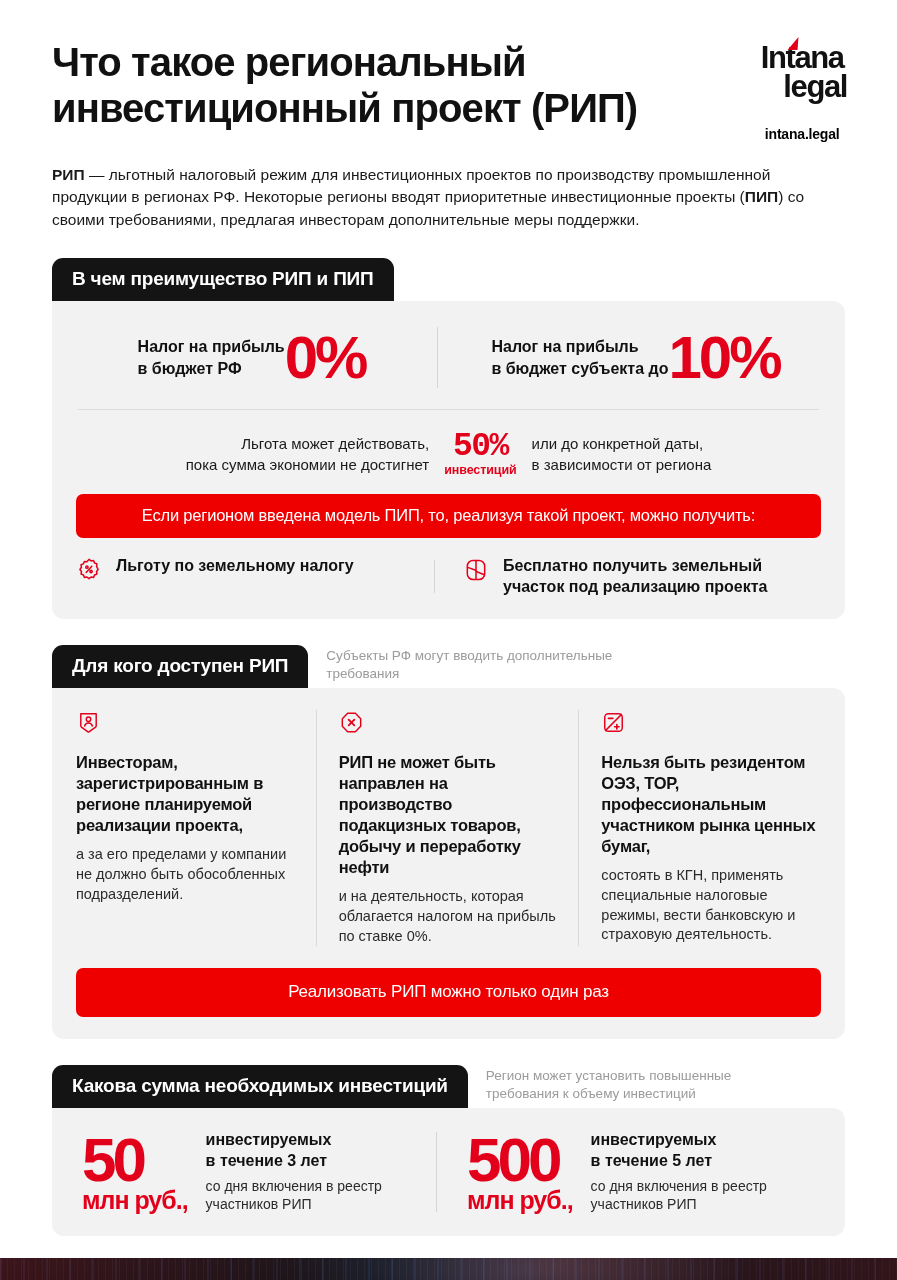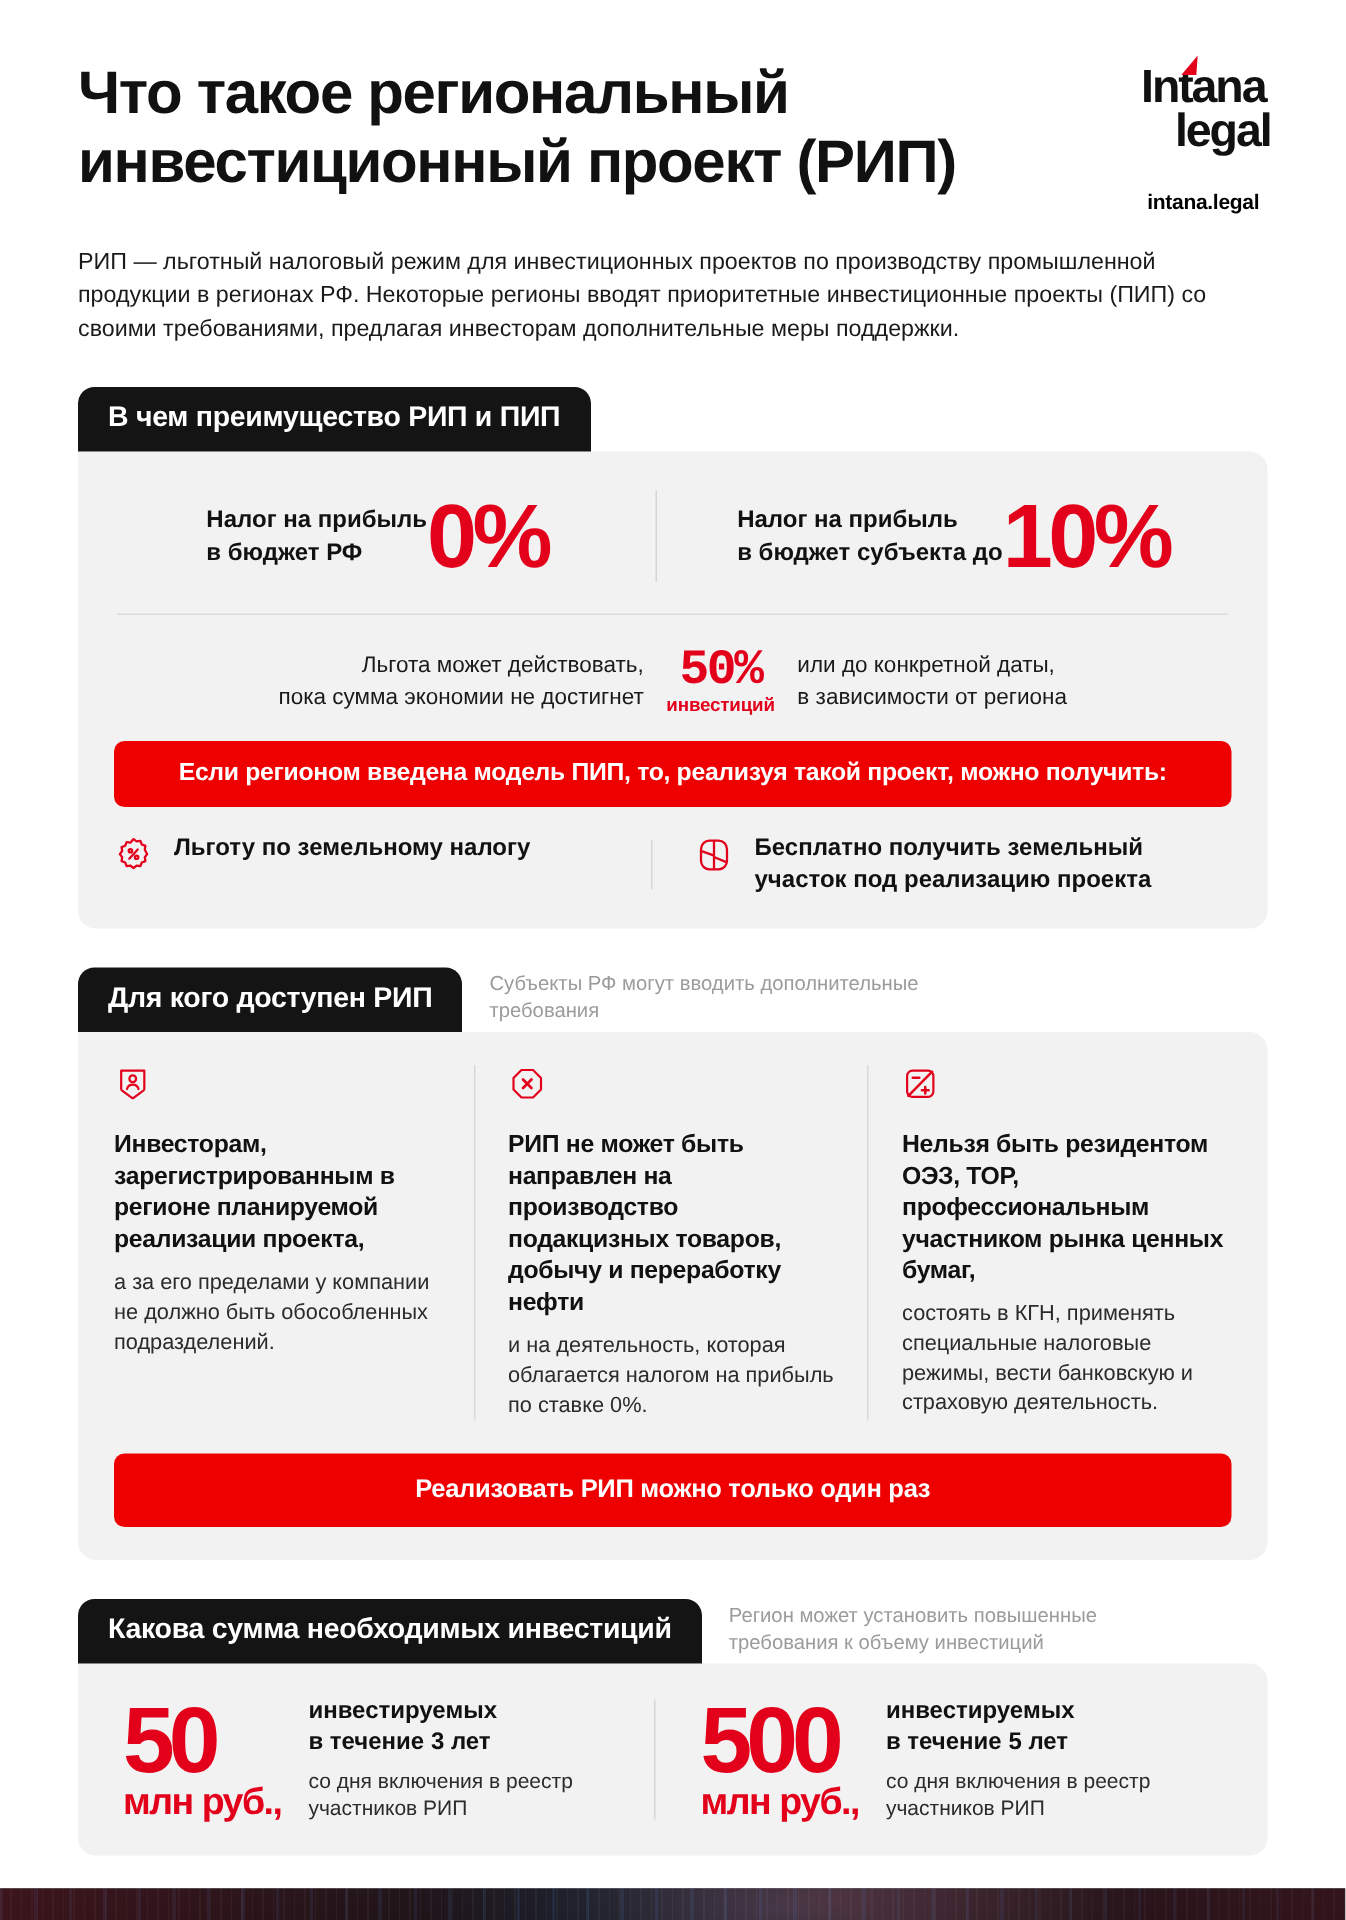--- a/index.html
+++ b/index.html
@@ -17,21 +17,21 @@
   .title { font-size:40px; line-height:1.14; font-weight:bold; letter-spacing:-0.9px; color:#111; max-width:690px; }
   .title-l2 { display:block; }
   .logo-wrap { text-align:center; padding-top:4px; margin-left:-6px; }
   .logo-main { position:relative; font-size:31px; font-weight:bold; line-height:0.93; letter-spacing:-1.4px; color:#111; }
   .logo-line2 { padding-left:26px; }
   .logo-tick { position:absolute; left:31px; top:-7px; width:0; height:0;
       border-left:10px solid transparent; border-bottom:13px solid #e3001b; transform:skewX(-4deg); }
   .logo-url { margin-top:24px; font-size:14px; font-weight:bold; color:#000000; letter-spacing:-0.2px; }
 
   .intro { margin:22px 52px 0 52px; font-size:15.5px; line-height:1.47; color:#1a1a1a; max-width:800px; }
-  .intro b { font-weight:normal;margin-top:44px; }
+  .intro b { font-weight:bold;margin-top:44px; }
 
   
   .section { margin:26px 52px 0 52px; }
   .sec-headrow { display:flex; align-items:center; gap:18px; }
   .sec-tab {
     background:#141414; color:#fff; font-weight:bold; font-size:19px; letter-spacing:-0.2px;
     padding:10px 20px 11px 20px; border-radius:11px 11px 0 0; display:inline-block; white-space:nowrap;
   }
   .sec-note { font-size:13.5px; line-height:1.32; color:#9b9b9b; padding-bottom:4px; max-width:330px; }
   .sec-body { background:#f2f2f2; border-radius:0 12px 12px 12px; padding:22px 24px 22px 24px; }
@@ -49,21 +49,21 @@
 
   .fifty-row { display:flex; align-items:center; justify-content:center; gap:15px;margin-top:20px; }
   .fifty-left { text-align:right; font-size:15px; line-height:1.42; color:#1a1a1a; }
   .fifty-right { text-align:left; font-size:15px; line-height:1.42; color:#1a1a1a; }
   .fifty-mid { text-align:center; }
   .fifty-num { color:#e3001b; font-weight:bold; font-size:33px; letter-spacing:-1.5px; line-height:1;font-family:Liberation Mono, monospace; }
   .fifty-sub { color:#e3001b; font-weight:bold; font-size:12.5px; letter-spacing:-0.1px; line-height:1.1; margin-top:1px; }
 
   .red-banner {
     margin-top:16px; background:#ef0000; color:#fff; border-radius:7px;
-    font-weight:bold; font-size:16.5px; text-align:center; padding:12px 10px 13px 10px; letter-spacing:-0.2px;
+    font-weight:normal; font-size:16.5px; text-align:center; padding:12px 10px 13px 10px; letter-spacing:-0.2px;
   }
   .red-banner.center2 { font-size:17px; padding:14px 10px 15px; }
 
   .benefits { display:flex; align-items:flex-start; margin-top:18px; }
   .benefit { flex:1; display:flex; gap:14px; align-items:flex-start; padding-right:14px; }
   .benefit.second { padding-left:28px; }
   .benefit-text { font-size:16px; font-weight:bold; line-height:1.3; color:#111; }
   .ico { flex:0 0 auto; width:26px; height:26px; margin-top:1px; }
 
   

